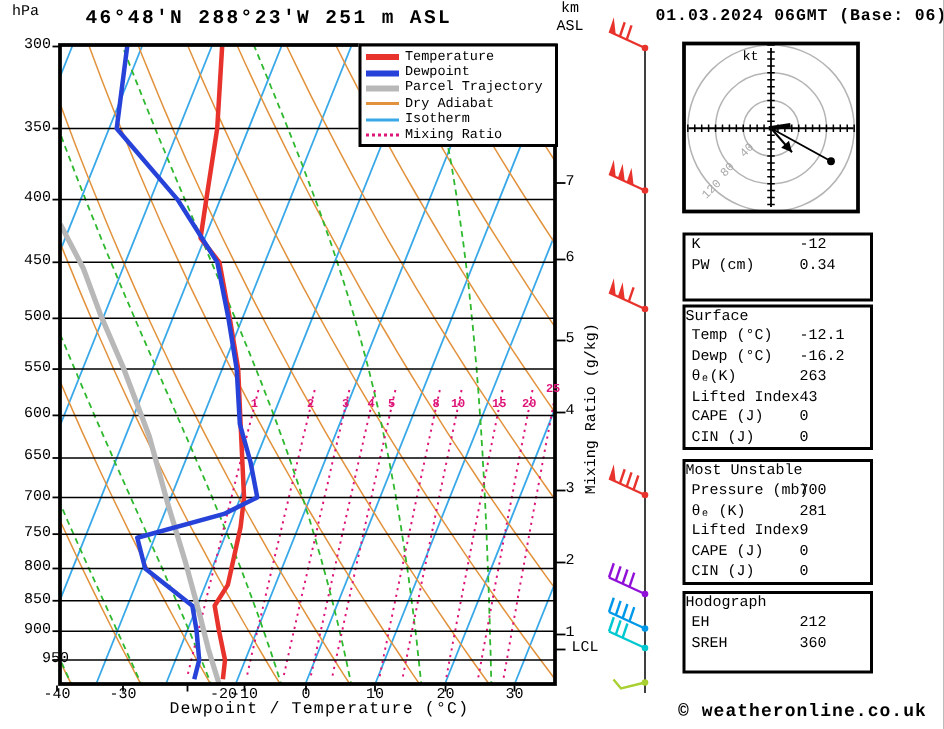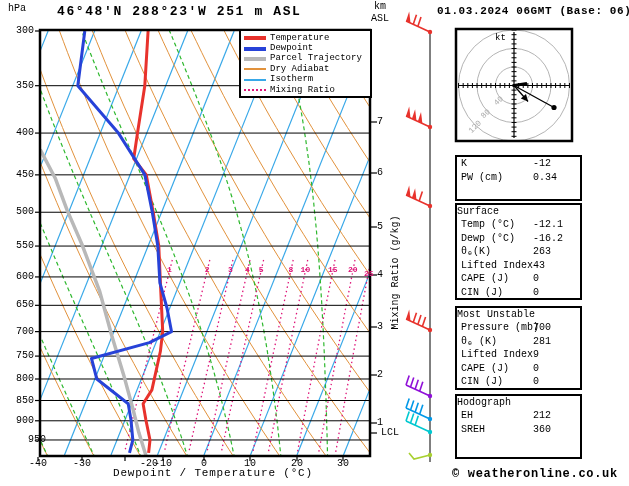--- a/index.html
+++ b/index.html
@@ -381,21 +381,21 @@
     <div class="trow">
       <span class="tlab">CAPE (J)</span>
       <span class="tval">0</span>
     </div>
     <div class="trow">
       <span class="tlab">CIN (J)</span>
       <span class="tval">0</span>
     </div>
   </div>
 
-  <div class="tbox" style="top:394px;height:65px;">
+  <div class="tbox" style="top:394px;height:55px;">
     <div class="ttitle">Hodograph</div>
     <div class="trow">
       <span class="tlab">EH</span>
       <span class="tval">212</span>
     </div>
     <div class="trow">
       <span class="tlab">SREH</span>
       <span class="tval">360</span>
     </div>
   </div>
@@ -434,17 +434,17 @@
     <div class="abs small" style="left: 377px; top: 418px;">1</div>
     <div class="abs mixlab" style="left: 160.524px; top: 266px; width: 18px;">1</div>
     <div class="abs mixlab" style="left: 198.112px; top: 266px; width: 18px;">2</div>
     <div class="abs mixlab" style="left: 221.368px; top: 266px; width: 18px;">3</div>
     <div class="abs mixlab" style="left: 238.468px; top: 266px; width: 18px;">4</div>
     <div class="abs mixlab" style="left: 252.085px; top: 266px; width: 18px;">5</div>
     <div class="abs mixlab" style="left: 281.804px; top: 266px; width: 18px;">8</div>
     <div class="abs mixlab" style="left: 296.415px; top: 266px; width: 18px;">10</div>
     <div class="abs mixlab" style="left: 323.79px; top: 266px; width: 18px;">15</div>
     <div class="abs mixlab" style="left: 343.847px; top: 266px; width: 18px;">20</div>
-    <div class="abs mixlab" style="left: 359.751px; top: 270px; width: 18px;">25</div>
+    <div class="abs mixlab" style="left: 359.751px; top: 256px; width: 18px;">25</div>
     <div class="abs ringlab" style="left: 493.6px; top: 96.9px; transform: rotate(-45deg);">40</div>
     <div class="abs ringlab" style="left: 480.64px; top: 109.86px; transform: rotate(-45deg);">80</div>
     <div class="abs ringlab" style="left: 467.68px; top: 122.82px; transform: rotate(-45deg);">120</div>
   </div>
 
 </body></html>

